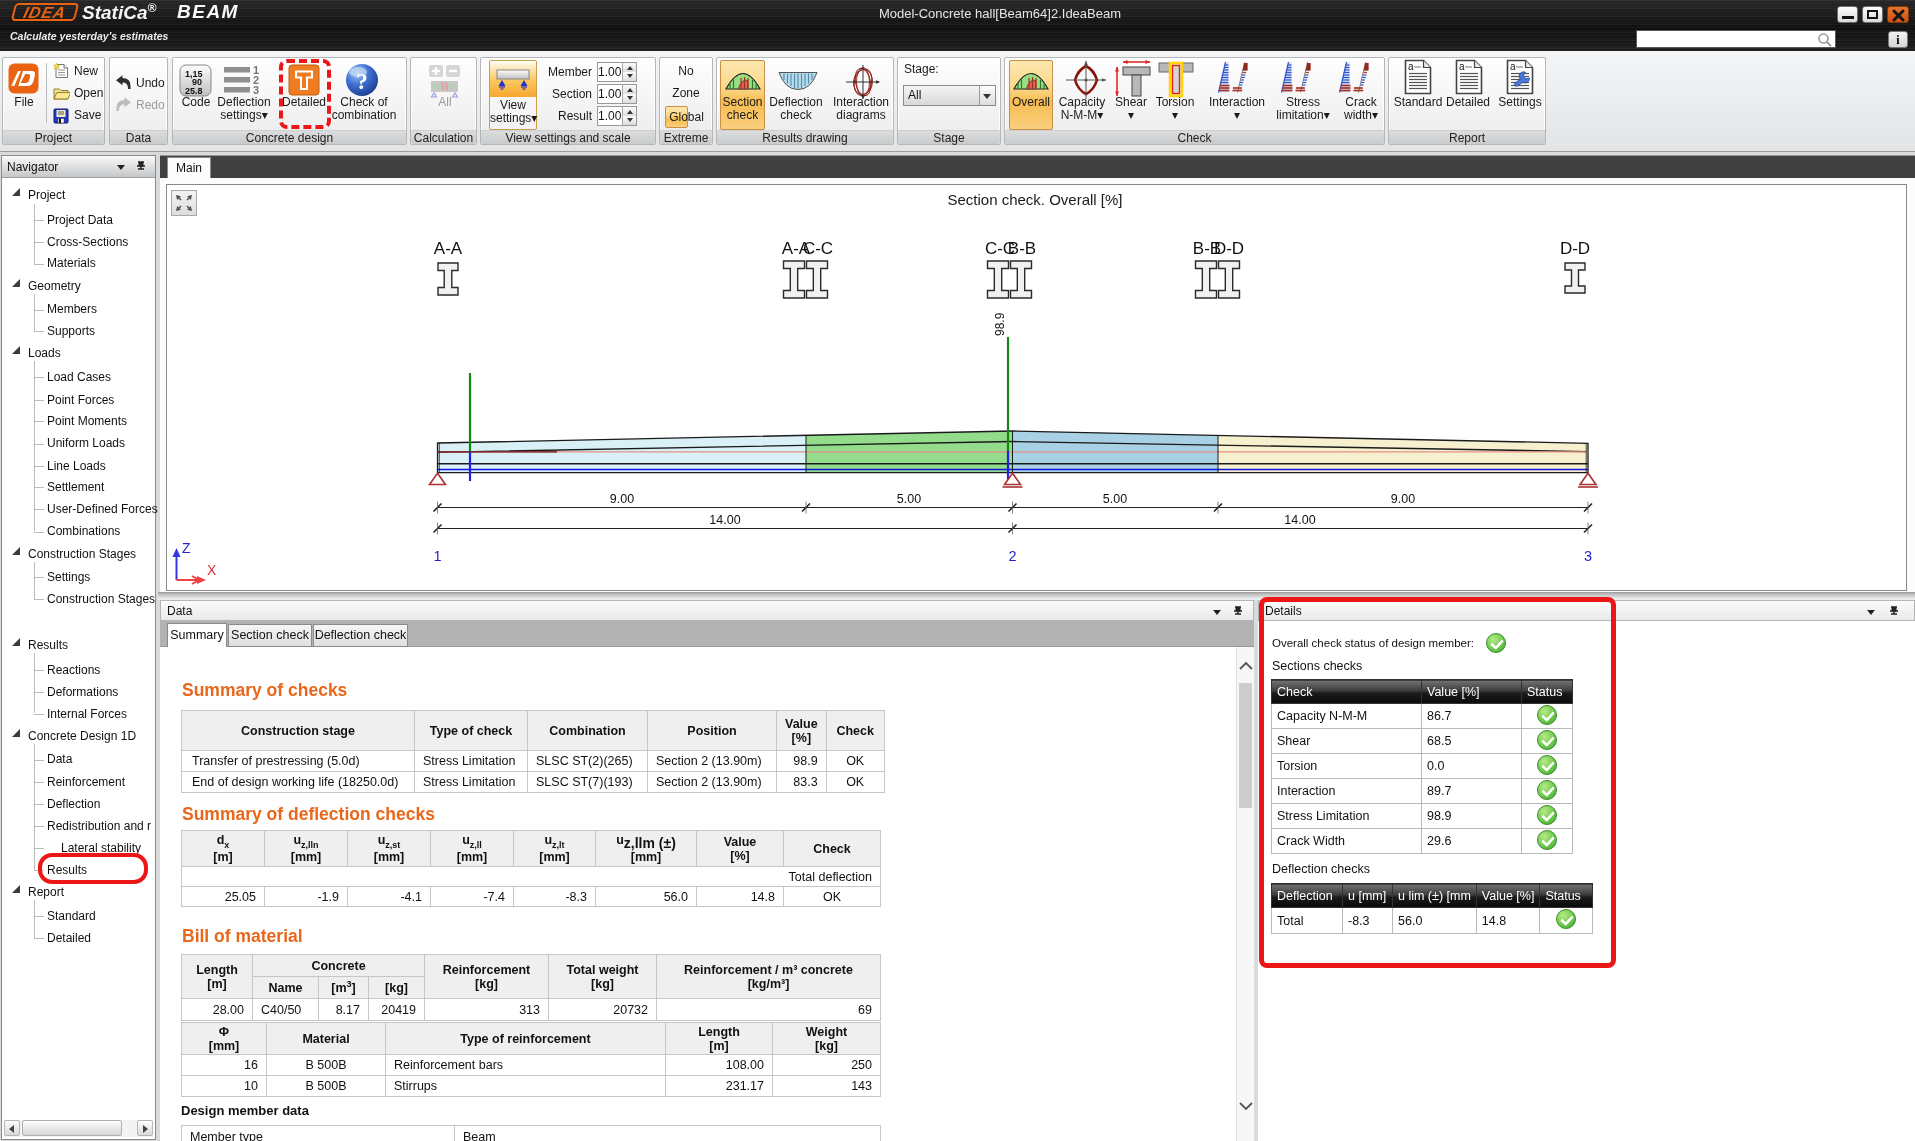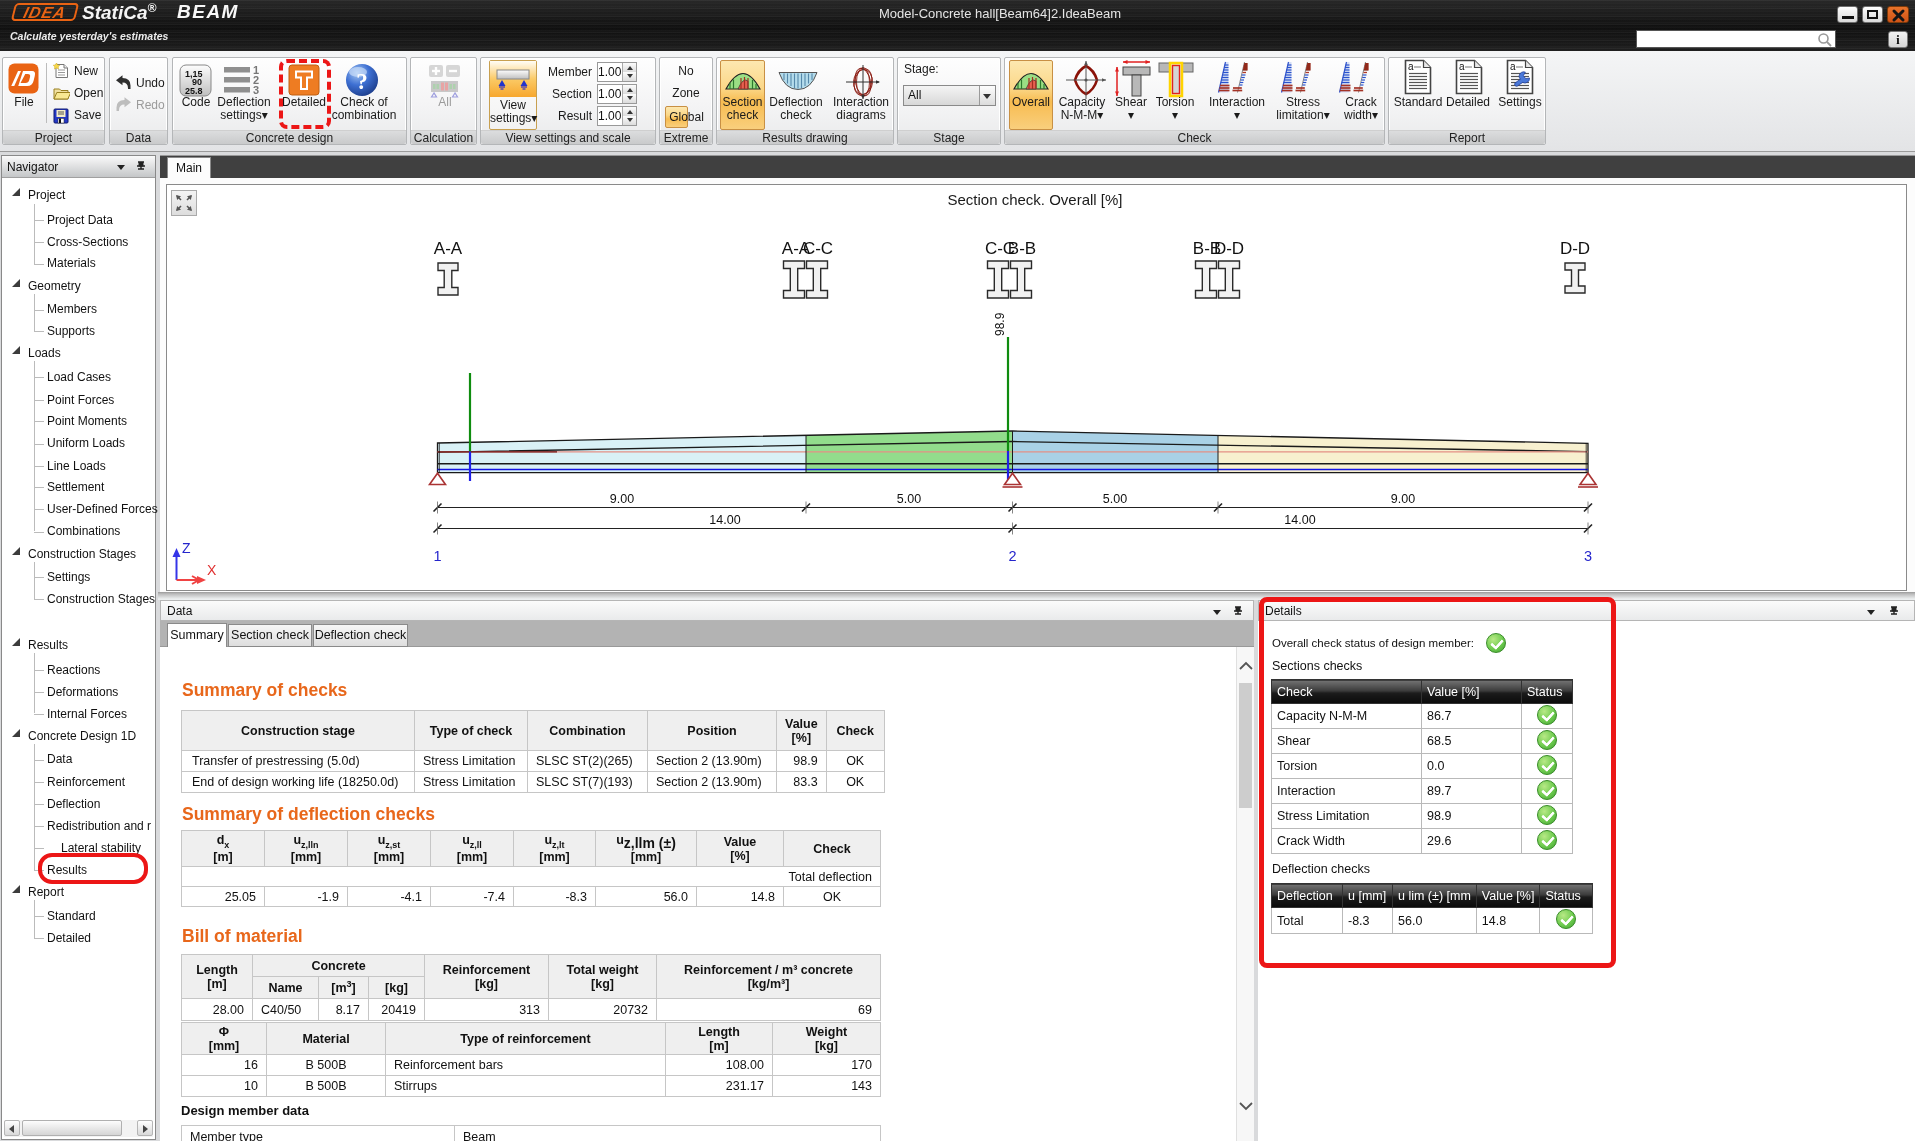--- a/index.html
+++ b/index.html
@@ -885,21 +885,21 @@
               <th style="width:119px;">Material</th>
           <th style="width:280px;">Type of reinforcement</th>
               <th style="width:107px;">Length<br>[m]</th>
               <th style="width:108px;">Weight<br>[kg]</th>
         </tr>
         <tr style="height:21px;">
               <td style="text-align:right;">16</td>
               <td style="text-align:center;">B 500B</td>
               <td>Reinforcement bars</td>
               <td style="text-align:right;">108.00</td>
-              <td style="text-align:right;">170</td>
+              <td style="text-align:right;">250</td>
             </tr>
         <tr style="height:21px;">
               <td style="text-align:right;">10</td>
               <td style="text-align:center;">B 500B</td>
               <td>Stirrups</td>
               <td style="text-align:right;">231.17</td>
               <td style="text-align:right;">143</td>
             </tr>
       </tbody>
         </table>

